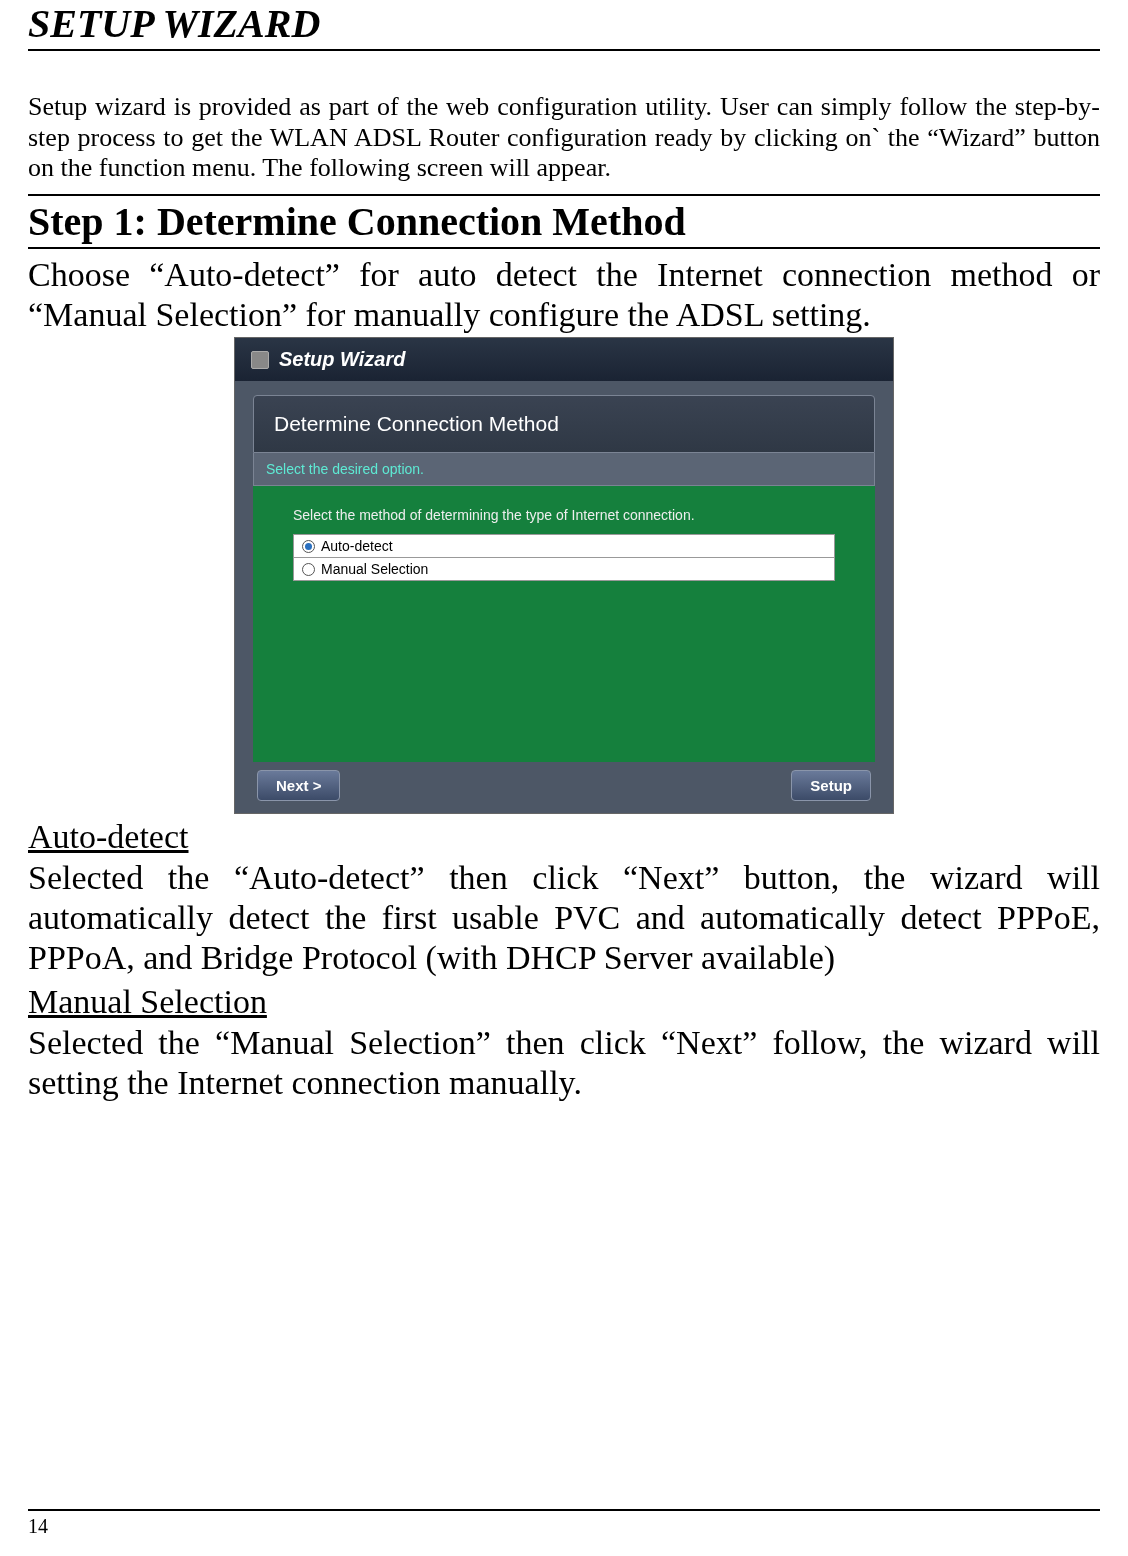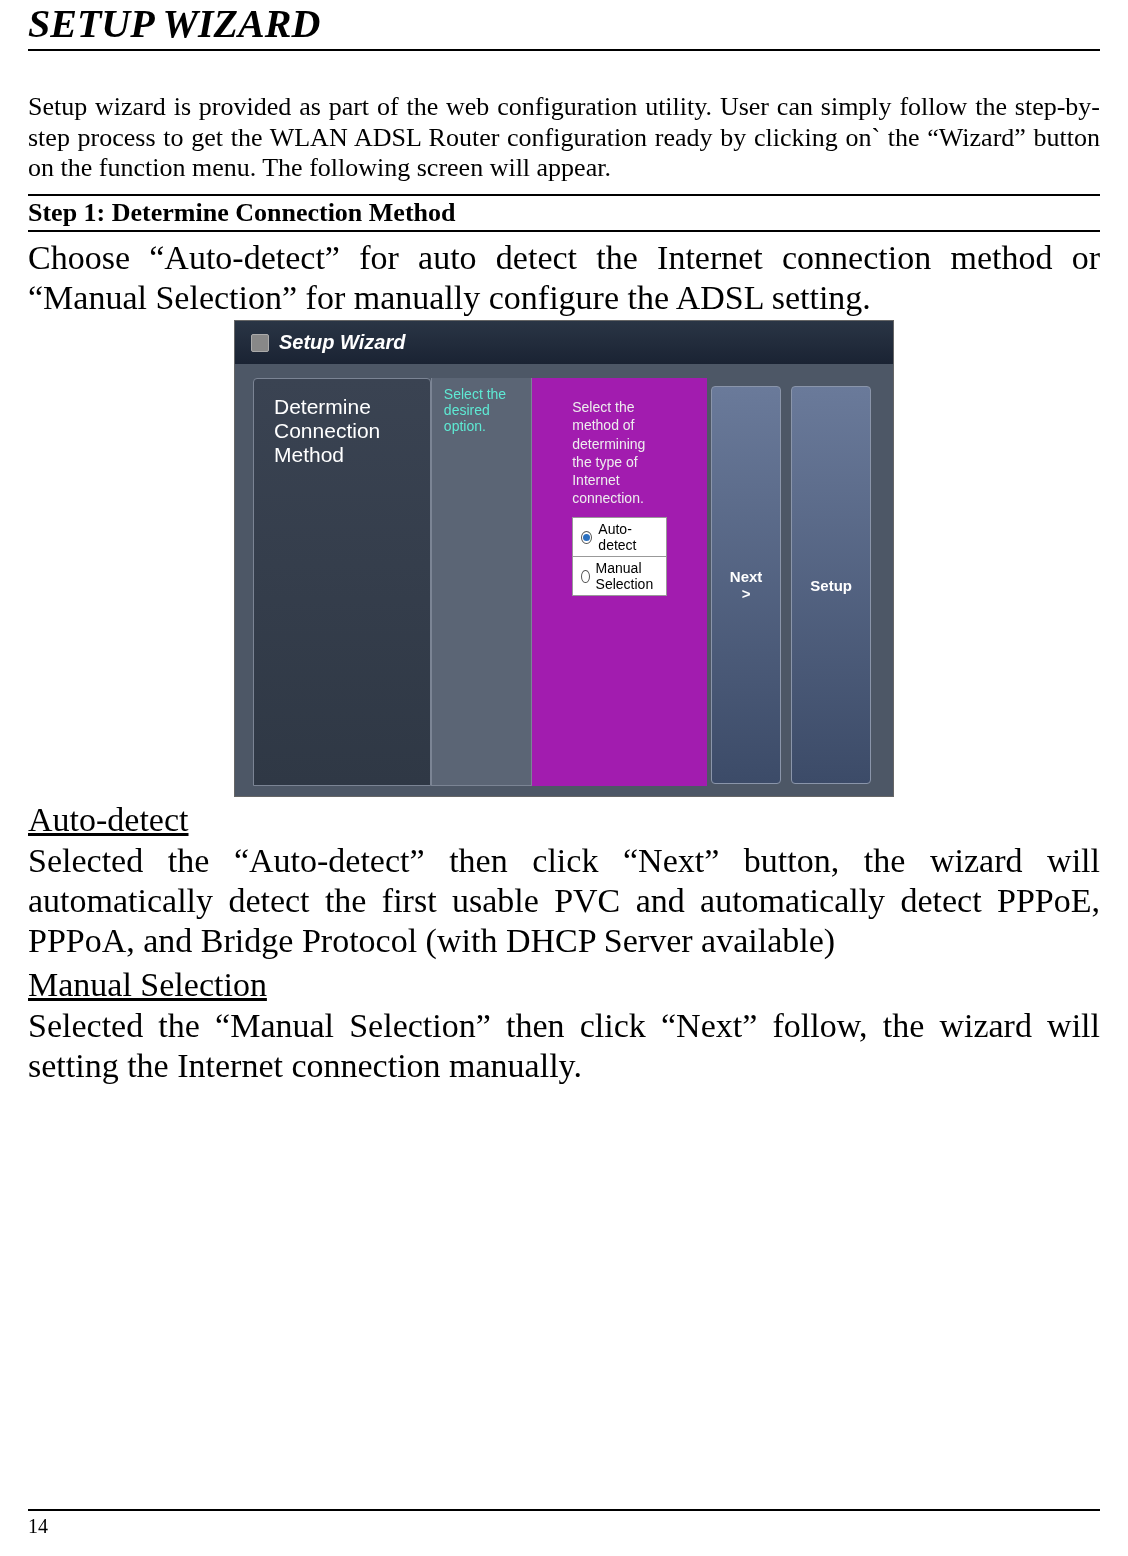--- a/index.html
+++ b/index.html
@@ -21,21 +21,21 @@
       margin-bottom: 6px;
     }
     .intro-text {
       font-size: 26px;
       line-height: 1.18;
       text-align: justify;
       margin-bottom: 10px;
       margin-top: 41px;
     }
     .step-heading {
-      font-size: 26px;
+      font-size: 40px;
       font-weight: bold;
       border-top: 2px solid #000;
       border-bottom: 2px solid #000;
       padding: 2px 0;
       margin-bottom: 6px;
     }
     .step-text {
       font-size: 34px;
       line-height: 1.18;
       text-align: justify;
@@ -66,21 +66,21 @@
     .wizard-titlebar .gear-icon {
       display: inline-block;
       width: 18px;
       height: 18px;
       border: 1px solid #aaa;
       border-radius: 2px;
       background: #888;
     }
     .wizard-body {
       display: flex;
-      flex-direction: row;
+      flex-direction: column;
       background: #4d5766;
       padding: 14px 18px 10px 18px;
       height: 432px;
       position: relative;
     }
     .wizard-header-panel {
       background: linear-gradient(#3a4352, #2f3845);
       color: #fff;
       font-size: 21px;
       padding: 16px 20px;
@@ -90,21 +90,21 @@
     .wizard-subtext {
       background: #5b6575;
       color: #5eead4;
       font-size: 14px;
       padding: 8px 12px;
       border-left: 1px solid #7b8494;
       border-right: 1px solid #7b8494;
       border-bottom: 1px solid #7b8494;
     }
     .wizard-content {
-      background: #a21caf;
+      background: #15803d;
       padding: 20px 40px;
       color: #eee;
       font-size: 14px;
       flex: 1;
     }
     .wizard-content .prompt {
       margin-bottom: 10px;
       line-height: 1.3;
     }
     .radio-row {
@@ -131,21 +131,21 @@
     }
     .radio-dot.selected::after {
       content: "";
       width: 7px;
       height: 7px;
       border-radius: 50%;
       background: #2a6fbf;
     }
     .wizard-footer {
       display: flex;
-      justify-content: center;
+      justify-content: space-between;
       gap: 10px;
       padding: 8px 4px 2px 4px;
     }
     .wiz-btn {
       background: linear-gradient(#6a7a9a, #3c4b68);
       color: #fff;
       border: 1px solid #8a95aa;
       border-radius: 4px;
       padding: 6px 18px;
       font-size: 15px;

